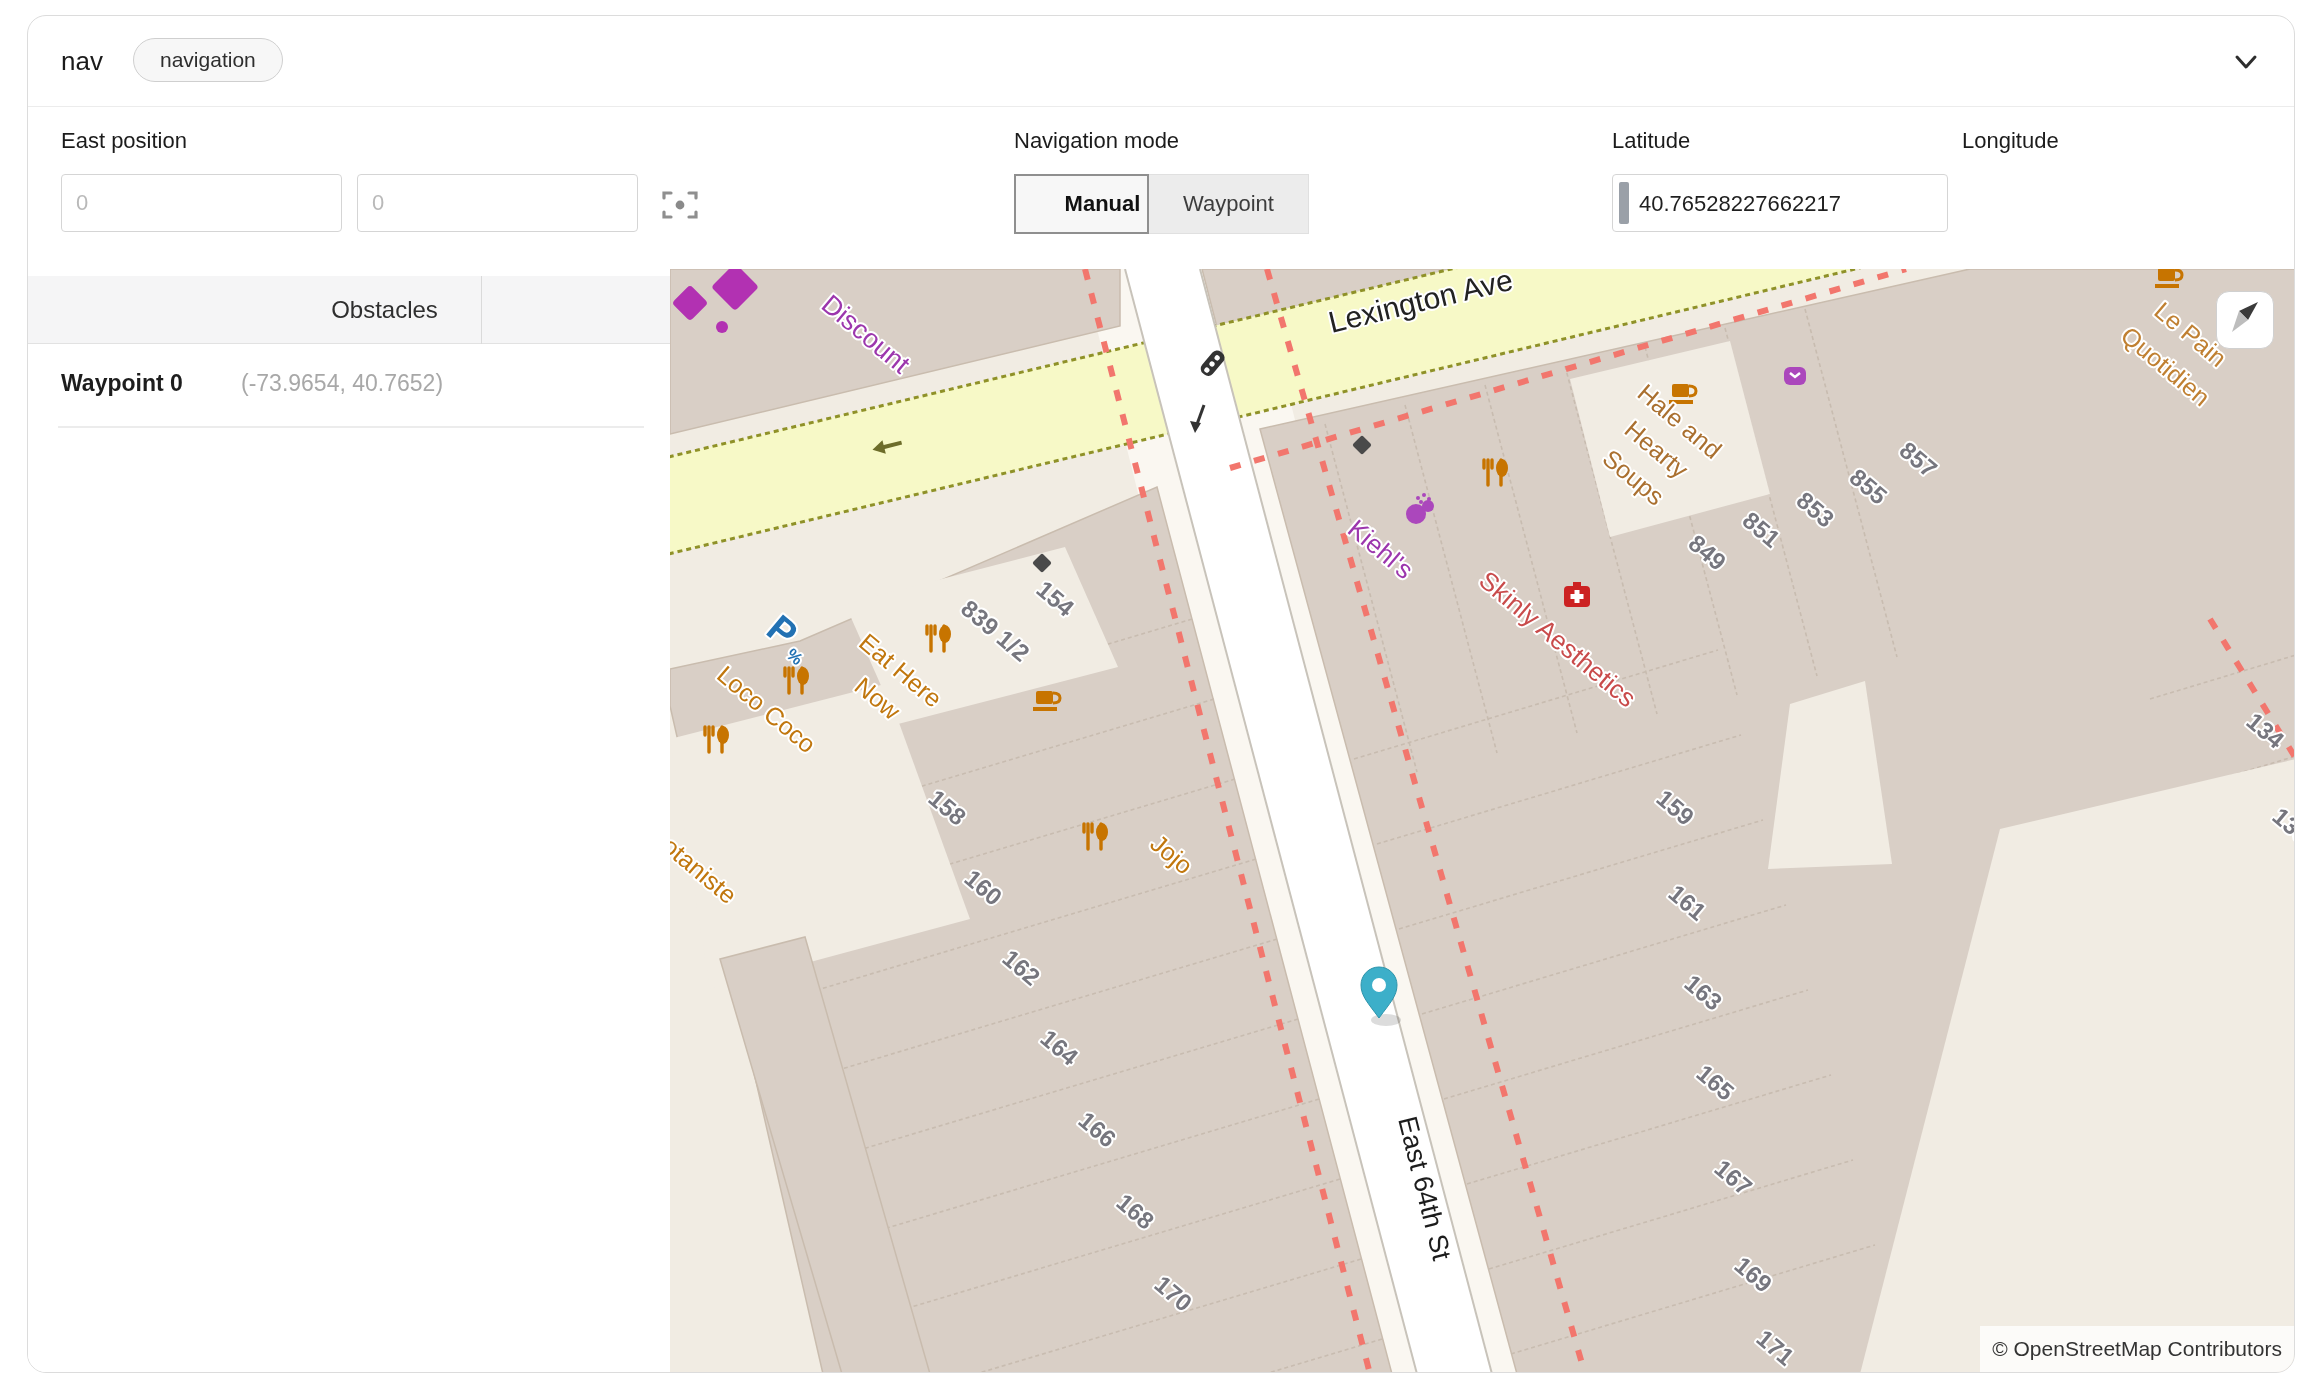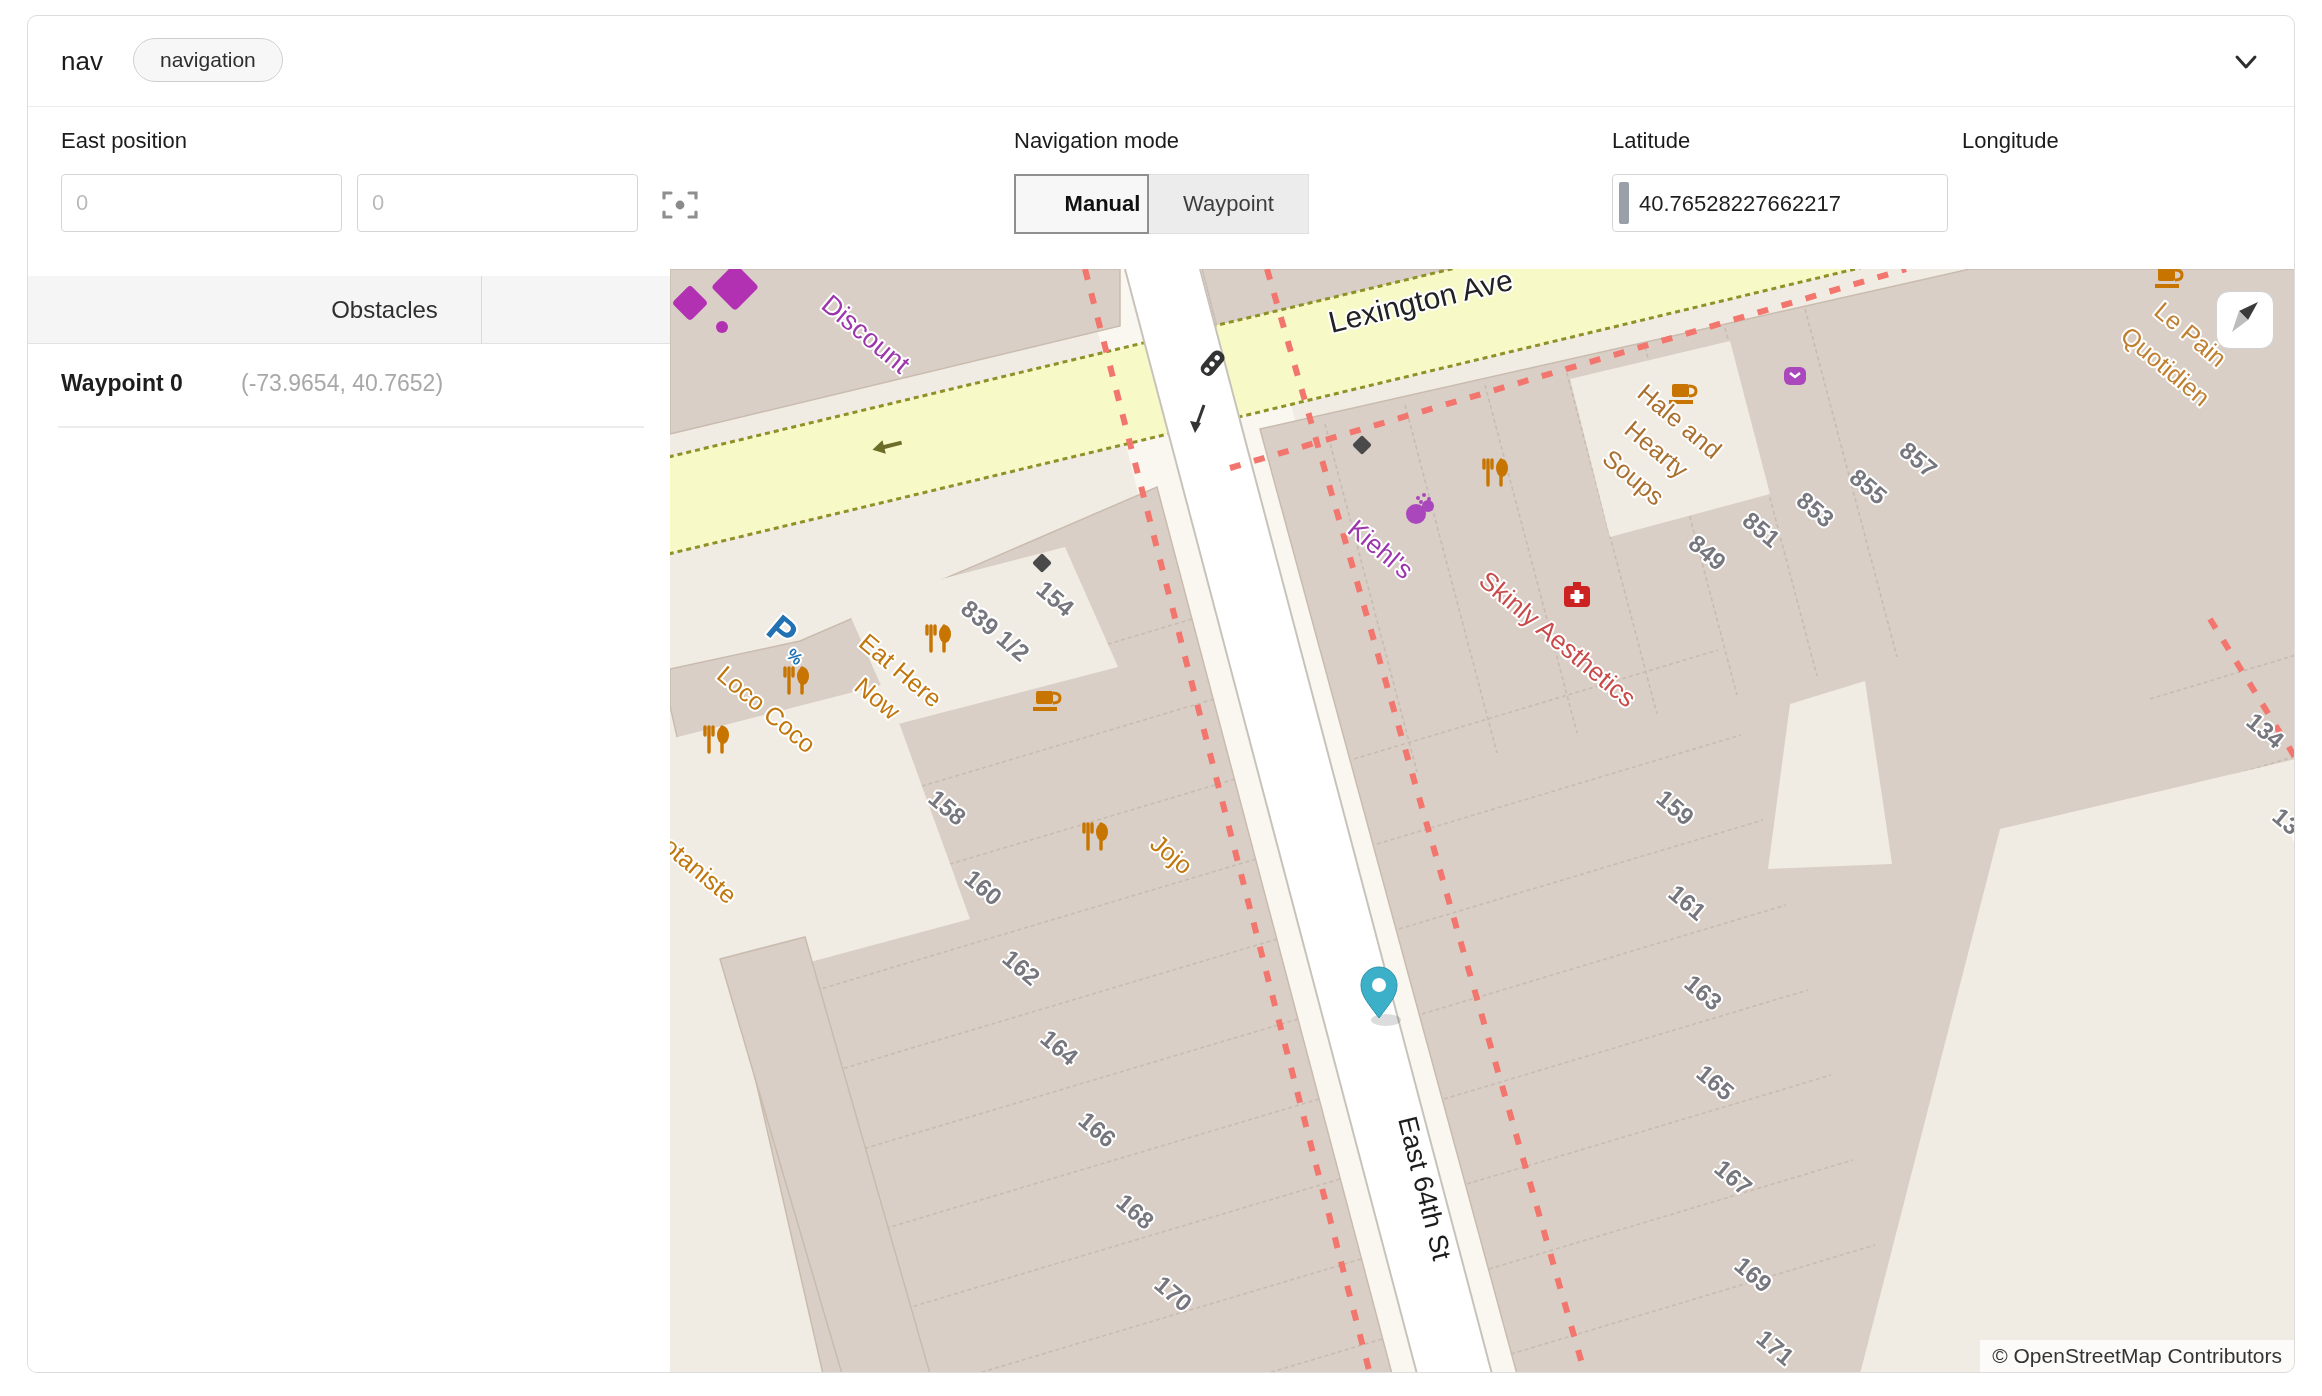--- a/index.html
+++ b/index.html
@@ -1,18 +1,18 @@
 <!DOCTYPE html>
 <html><head>
 <meta charset="utf-8">
 <style>
   html,body{margin:0;padding:0;width:2322px;height:1396px;overflow:hidden;background:#fff;
     font-family:"Liberation Sans","DejaVu Sans",sans-serif;}
   .card{position:absolute;left:27px;top:15px;width:2268px;height:1358px;background:#fff;
-    border:1.5px solid #dcdcdc;border-radius:10px;overflow:hidden;box-sizing:border-box;}
+    border:1.5px solid #dcdcdc;border-radius:19px;overflow:hidden;box-sizing:border-box;}
   
   .card-header{position:absolute;left:0;top:0;width:100%;height:90px;border-bottom:1.5px solid #ececec;}
   .hdr-title{position:absolute;left:33px;top:30px;font-size:26px;color:#1b1b1b;}
   .hdr-pill{position:absolute;left:105px;top:22px;padding:9px 26px;border:1.5px solid #cfcfcf;
     background:#f7f7f7;border-radius:999px;font-size:21px;color:#2e2e2e;}
   .hdr-chevron{position:absolute;right:30px;top:28px;width:36px;height:36px;background:none;border:none;cursor:pointer;padding:0;}
   
   .flabel{position:absolute;font-size:22px;color:#1c1c1c;top:112px;}
   .tinput{position:absolute;top:158px;height:58px;border:1.5px solid #d5d5d5;border-radius:4px;
     font-size:22px;color:#1f1f1f;box-sizing:border-box;padding:0 14px;outline:none;font-family:inherit;background:#fff;}
@@ -36,21 +36,21 @@
   .tab.inactive{left:260px;width:194px;color:#2f2f2f;border-right:1.5px solid #dadada;}
   .wprow{position:absolute;left:0;top:328px;width:642px;height:84px;background:#fff;cursor:pointer;}
   .wpname{position:absolute;left:33px;top:26px;font-size:23px;font-weight:600;color:#1d1d1d;}
   .wpcoords{position:absolute;left:213px;top:26px;font-size:23px;color:#a8a8a8;}
   .wpdivider{position:absolute;left:30px;top:82px;width:586px;height:1.5px;background:#ececec;}
   .leftpanel-rest{position:absolute;left:0;top:412px;bottom:0;width:642px;background:#fff;}
   
   .map{position:absolute;left:642px;top:253px;right:0;bottom:0;overflow:hidden;background:#f1ece3;}
   .map svg text{paint-order:stroke;stroke:#ffffff;stroke-width:4px;stroke-linejoin:round;}
   .attribution{position:absolute;right:0;bottom:0;background:rgba(255,255,255,.78);
-    padding:4px 12px;font-size:21px;color:#333;}
+    padding:11px 12px;font-size:21px;color:#333;}
   .compass-btn{position:absolute;right:20px;top:22px;width:58px;height:58px;background:#fff;
     border:1.5px solid #d0d0d0;border-radius:13px;cursor:pointer;padding:0;}
 </style>
 </head>
 <body>
 
 <div class="card">
 
   <div class="card-header">
     <span class="hdr-title">nav</span>

